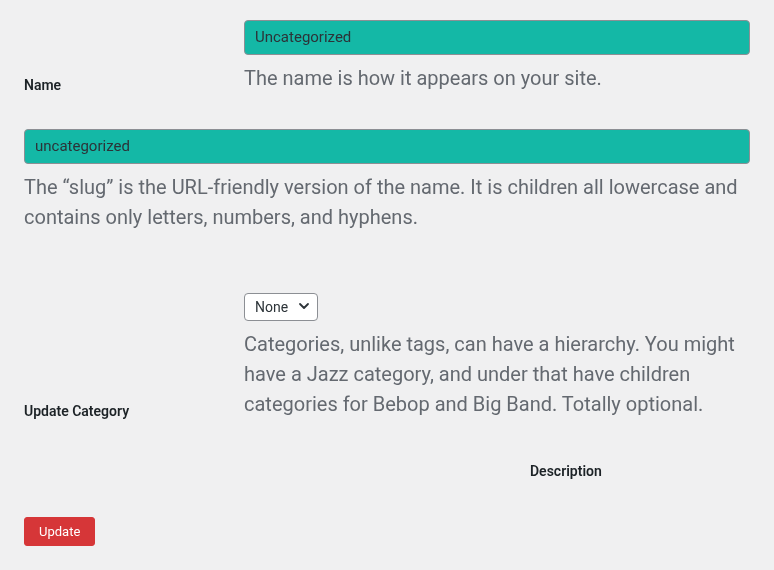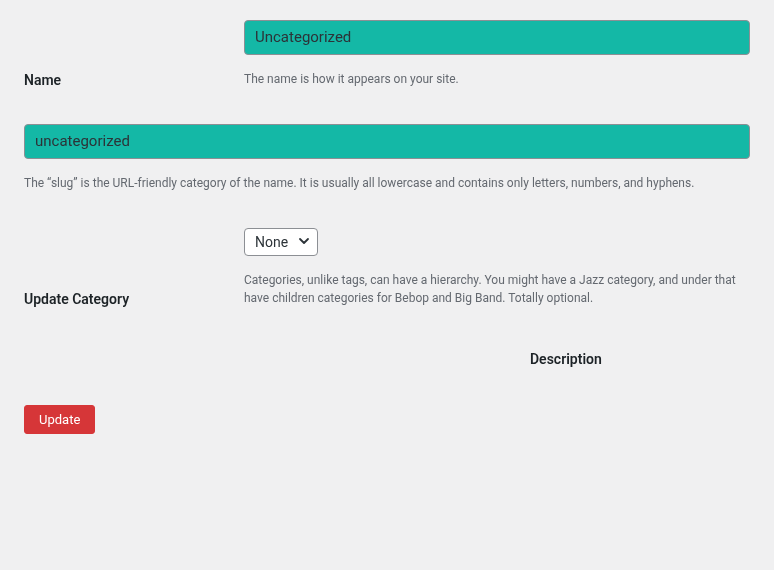--- a/index.html
+++ b/index.html
@@ -47,20 +47,21 @@
       border: 1px solid #8c8f94;
       border-radius: 4px;
       background: #14b8a6;
       color: #2c3338;
       line-height: 1.4;
       font-family: inherit;
     }
     .select-wrapper {
       position: relative;
       display: inline-block;
+      margin-top: 25px;
     }
     select {
       appearance: none;
       -webkit-appearance: none;
       padding: 5px 28px 5px 10px;
       font-size: 14px;
       border: 1px solid #8c8f94;
       border-radius: 4px;
       background: #fff;
       color: #2c3338;
@@ -81,22 +82,22 @@
       padding: 6px 10px;
       font-size: 14px;
       border: 1px solid #8c8f94;
       border-radius: 4px;
       background: #fff;
       color: #2c3338;
       resize: both;
       font-family: inherit;
     }
     .description {
-      margin-top: 15px;
-      font-size: 12px;
+      margin-top: 8px;
+      font-size: 20px;
       color: #646970;
       line-height: 1.5;
     }
     .submit-row {
       margin-top: 15px;
     }
     .btn-primary {
       background: #d63638;
       border: 1px solid #d63638;
       color: #fff;
@@ -118,21 +119,21 @@
     </div>
     <div class="input-col">
       <input type="text" value="Uncategorized" style="">
       <p class="description">The name is how it appears on your site.</p>
     </div>
   </div>
 
   <div class="form-row">
     <div class="input-col">
       <input type="text" value="uncategorized" style="">
-      <p class="description">The “slug” is the URL-friendly category of the name. It is usually all lowercase and contains only letters, numbers, and hyphens.</p>
+      <p class="description">The “slug” is the URL-friendly version of the name. It is children all lowercase and contains only letters, numbers, and hyphens.</p>
     </div>
   </div>
 
   <div class="form-row select-row">
     <div class="label-col">
       <label>Update Category</label>
     </div>
     <div class="input-col">
       <div class="select-wrapper">
         <select>

